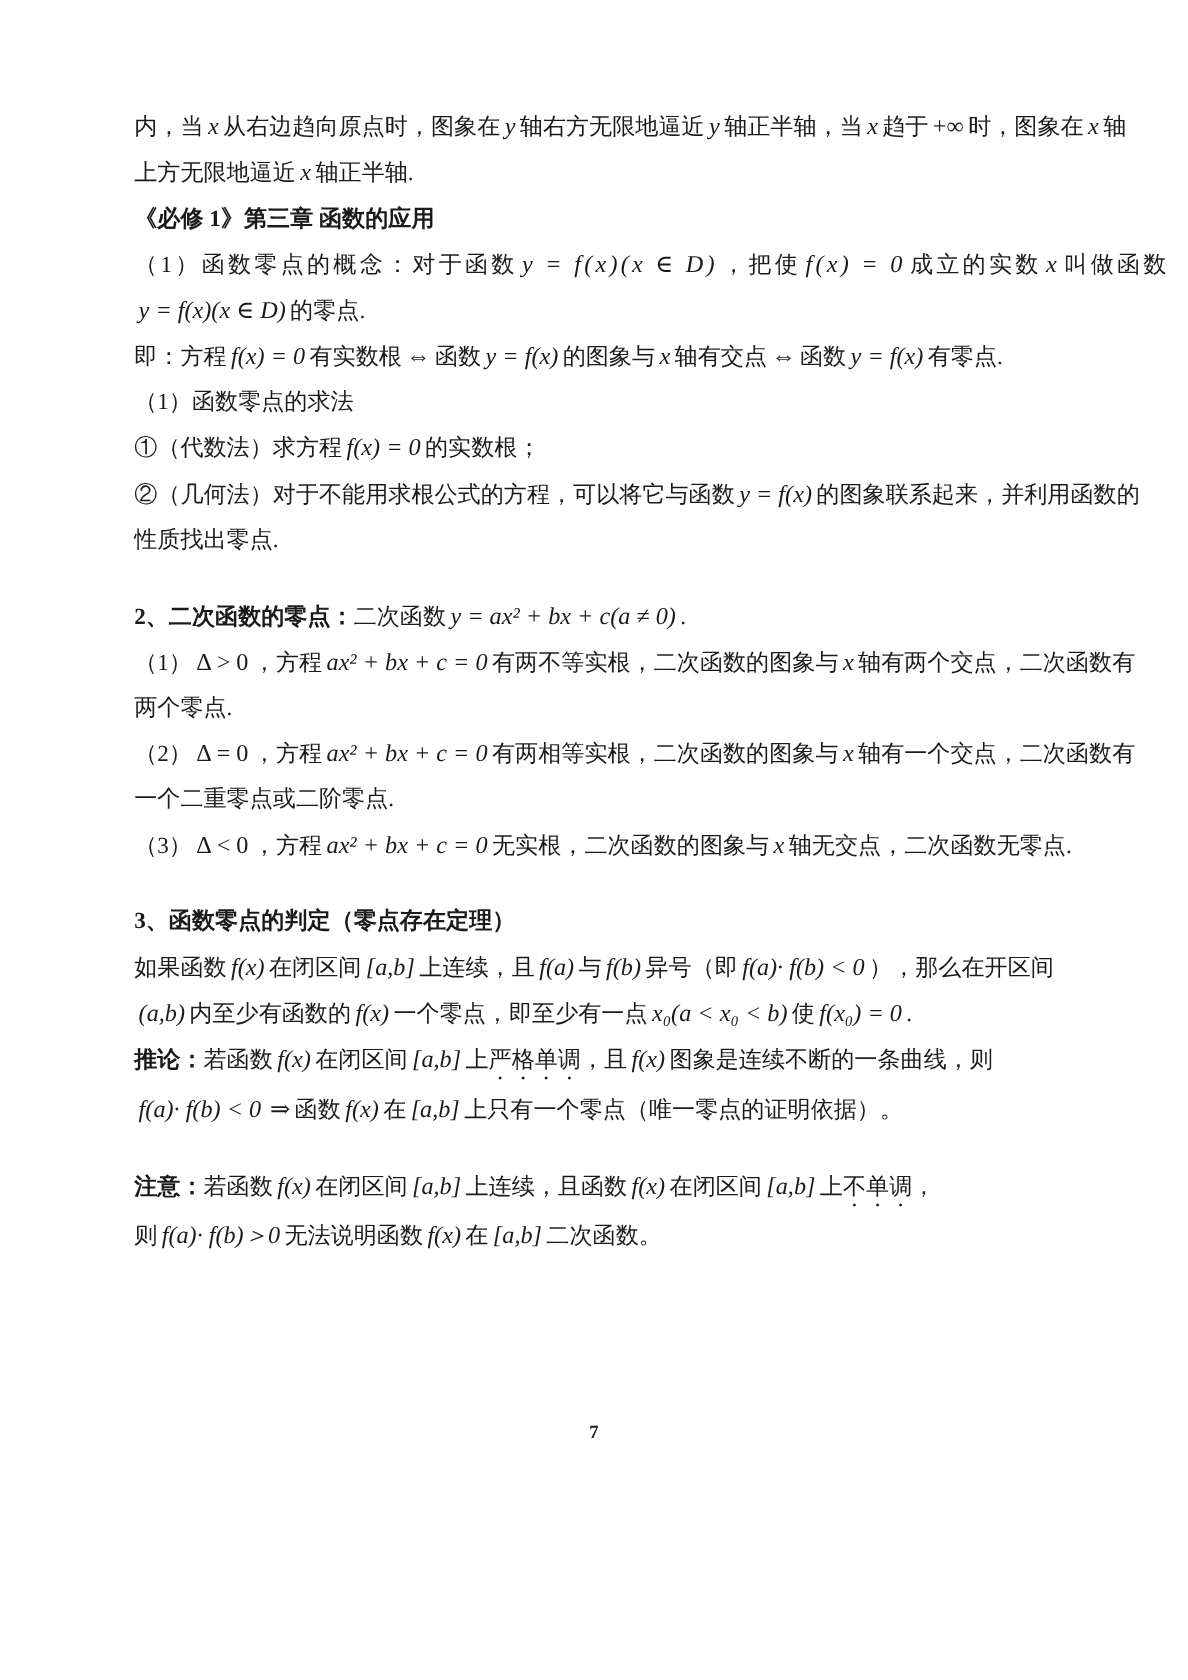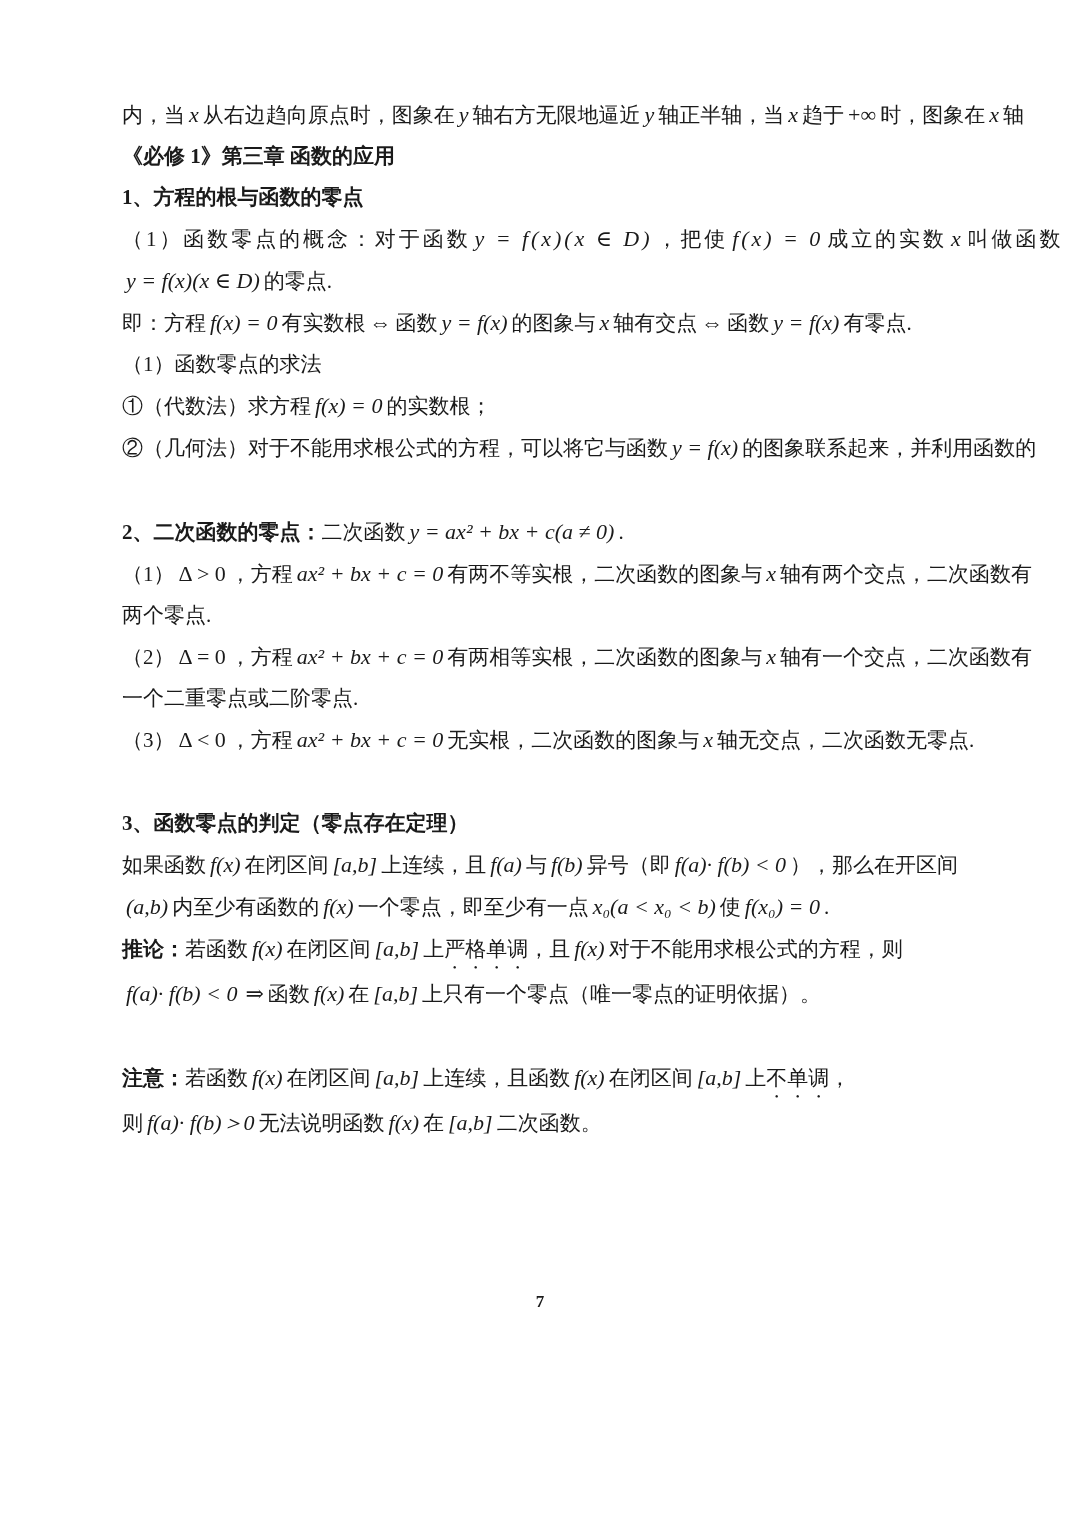--- a/index.html
+++ b/index.html
@@ -22,21 +22,21 @@
     top: 94px;
     width: 838px;
   }
   .line {
     font-size: 21px;
     line-height: 41px;
     white-space: nowrap;
   }
   .center { }
   .wide   { letter-spacing: 0.14em; }
-  .gap    { margin-top: 42px; }
+  .gap    { margin-top: 28px; }
 
   .seg-t  { font-style: normal; }
   .seg-b  { font-weight: 700; }
   .seg-m  {
     font-style: italic;
     font-family: "Liberation Serif", "DejaVu Serif", serif;
     font-size: 22px;
     padding: 0 4px;
   }
   .seg-sym {
@@ -60,42 +60,43 @@
     font-weight: 700;
   }
 </style>
 </head>
 <body>
 
 <div class="page">
   <div class="content">
 
     <div class="line"><span class="seg-t">内，当</span><span class="seg-m">x</span><span class="seg-t">从右边趋向原点时，图象在</span><span class="seg-m">y</span><span class="seg-t">轴右方无限地逼近</span><span class="seg-m">y</span><span class="seg-t">轴正半轴，当</span><span class="seg-m">x</span><span class="seg-t">趋于</span><span class="seg-sym">+∞</span><span class="seg-t">时，图象在</span><span class="seg-m">x</span><span class="seg-t">轴</span></div>
+    <div class="line"><span class="seg-t">上方无限地逼近</span><span class="seg-m">x</span><span class="seg-t">轴正半轴.</span></div>
 
     <div class="line center"><span class="seg-b">《必修 1》第三章  函数的应用</span></div>
 
-    <div class="line"><span class="seg-b">1、方程的根与函数的零点</span></div>
     <div class="line wide"><span class="seg-t">（1）函数零点的概念：对于函数</span><span class="seg-m">y = f(x)(x ∈ D)</span><span class="seg-t">，把使</span><span class="seg-m">f(x) = 0</span><span class="seg-t">成立的实数</span><span class="seg-m">x</span><span class="seg-t">叫做函数</span></div>
     <div class="line"><span class="seg-m">y = f(x)(x ∈ D)</span><span class="seg-t">的零点.</span></div>
     <div class="line"><span class="seg-t">即：方程</span><span class="seg-m">f(x) = 0</span><span class="seg-t">有实数根</span><span class="seg-sym">⇔</span><span class="seg-t">函数</span><span class="seg-m">y = f(x)</span><span class="seg-t">的图象与</span><span class="seg-m">x</span><span class="seg-t">轴有交点</span><span class="seg-sym">⇔</span><span class="seg-t">函数</span><span class="seg-m">y = f(x)</span><span class="seg-t">有零点.</span></div>
     <div class="line"><span class="seg-t">（1）函数零点的求法</span></div>
     <div class="line"><span class="seg-t">①（代数法）求方程</span><span class="seg-m">f(x) = 0</span><span class="seg-t">的实数根；</span></div>
     <div class="line"><span class="seg-t">②（几何法）对于不能用求根公式的方程，可以将它与函数</span><span class="seg-m">y = f(x)</span><span class="seg-t">的图象联系起来，并利用函数的</span></div>
+    <div class="line"><span class="seg-t">性质找出零点.</span></div>
 
     <div class="line gap"><span class="seg-b">2、二次函数的零点：</span><span class="seg-t">二次函数</span><span class="seg-m">y = ax² + bx + c(a ≠ 0)</span><span class="seg-t">.</span></div>
     <div class="line"><span class="seg-t">（1）</span><span class="seg-sym">Δ &gt; 0</span><span class="seg-t">，方程</span><span class="seg-m">ax² + bx + c = 0</span><span class="seg-t">有两不等实根，二次函数的图象与</span><span class="seg-m">x</span><span class="seg-t">轴有两个交点，二次函数有</span></div>
     <div class="line"><span class="seg-t">两个零点.</span></div>
     <div class="line"><span class="seg-t">（2）</span><span class="seg-sym">Δ = 0</span><span class="seg-t">，方程</span><span class="seg-m">ax² + bx + c = 0</span><span class="seg-t">有两相等实根，二次函数的图象与</span><span class="seg-m">x</span><span class="seg-t">轴有一个交点，二次函数有</span></div>
     <div class="line"><span class="seg-t">一个二重零点或二阶零点.</span></div>
     <div class="line"><span class="seg-t">（3）</span><span class="seg-sym">Δ &lt; 0</span><span class="seg-t">，方程</span><span class="seg-m">ax² + bx + c = 0</span><span class="seg-t">无实根，二次函数的图象与</span><span class="seg-m">x</span><span class="seg-t">轴无交点，二次函数无零点.</span></div>
 
     <div class="line gap"><span class="seg-b">3、函数零点的判定（零点存在定理）</span></div>
     <div class="line"><span class="seg-t">如果函数</span><span class="seg-m">f(x)</span><span class="seg-t">在闭区间</span><span class="seg-m">[a,b]</span><span class="seg-t">上连续，且</span><span class="seg-m">f(a)</span><span class="seg-t">与</span><span class="seg-m">f(b)</span><span class="seg-t">异号（即</span><span class="seg-m">f(a)· f(b) &lt; 0</span><span class="seg-t">），那么在开区间</span></div>
     <div class="line"><span class="seg-m">(a,b)</span><span class="seg-t">内至少有函数的</span><span class="seg-m">f(x)</span><span class="seg-t">一个零点，即至少有一点</span><span class="seg-m">x₀(a &lt; x₀ &lt; b)</span><span class="seg-t">使</span><span class="seg-m">f(x₀) = 0</span><span class="seg-t">.</span></div>
-    <div class="line"><span class="seg-b">推论：</span><span class="seg-t">若函数</span><span class="seg-m">f(x)</span><span class="seg-t">在闭区间</span><span class="seg-m">[a,b]</span><span class="seg-t">上</span><span class="seg-dot">严格单调</span><span class="seg-t">，且</span><span class="seg-m">f(x)</span><span class="seg-t">对于不能用求根公式的方程，则</span></div>
+    <div class="line"><span class="seg-b">推论：</span><span class="seg-t">若函数</span><span class="seg-m">f(x)</span><span class="seg-t">在闭区间</span><span class="seg-m">[a,b]</span><span class="seg-t">上</span><span class="seg-dot">严格单调</span><span class="seg-t">，且</span><span class="seg-m">f(x)</span><span class="seg-t">图象是连续不断的一条曲线，则</span></div>
     <div class="line"><span class="seg-m">f(a)· f(b) &lt; 0</span><span class="seg-sym">⇒</span><span class="seg-t">函数</span><span class="seg-m">f(x)</span><span class="seg-t">在</span><span class="seg-m">[a,b]</span><span class="seg-t">上只有一个零点（唯一零点的证明依据）。</span></div>
 
     <div class="line gap"><span class="seg-b">注意：</span><span class="seg-t">若函数</span><span class="seg-m">f(x)</span><span class="seg-t">在闭区间</span><span class="seg-m">[a,b]</span><span class="seg-t">上连续，且函数</span><span class="seg-m">f(x)</span><span class="seg-t">在闭区间</span><span class="seg-m">[a,b]</span><span class="seg-t">上</span><span class="seg-dot">不单调</span><span class="seg-t">，</span></div>
     <div class="line"><span class="seg-t">则</span><span class="seg-m">f(a)· f(b)＞0</span><span class="seg-t">无法说明函数</span><span class="seg-m">f(x)</span><span class="seg-t">在</span><span class="seg-m">[a,b]</span><span class="seg-t">二次函数。</span></div>
 
   </div>
 
   <div class="footer">7</div>
 </div>
 

